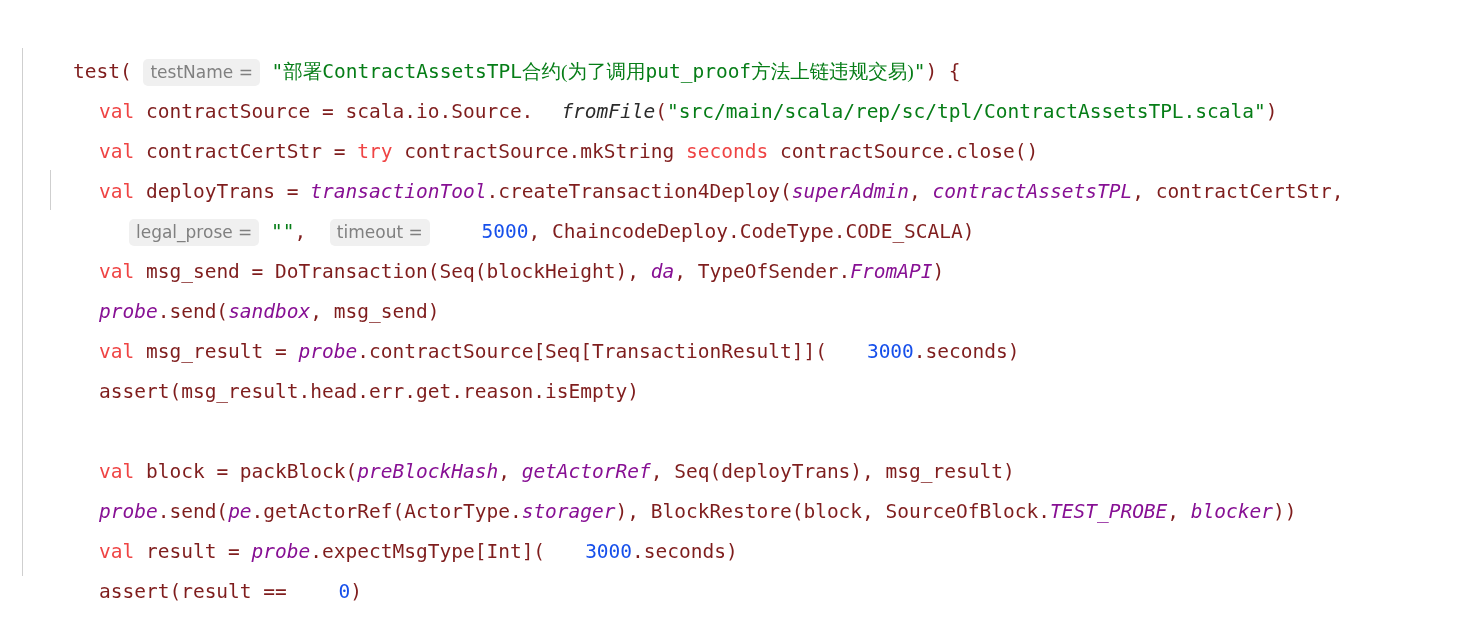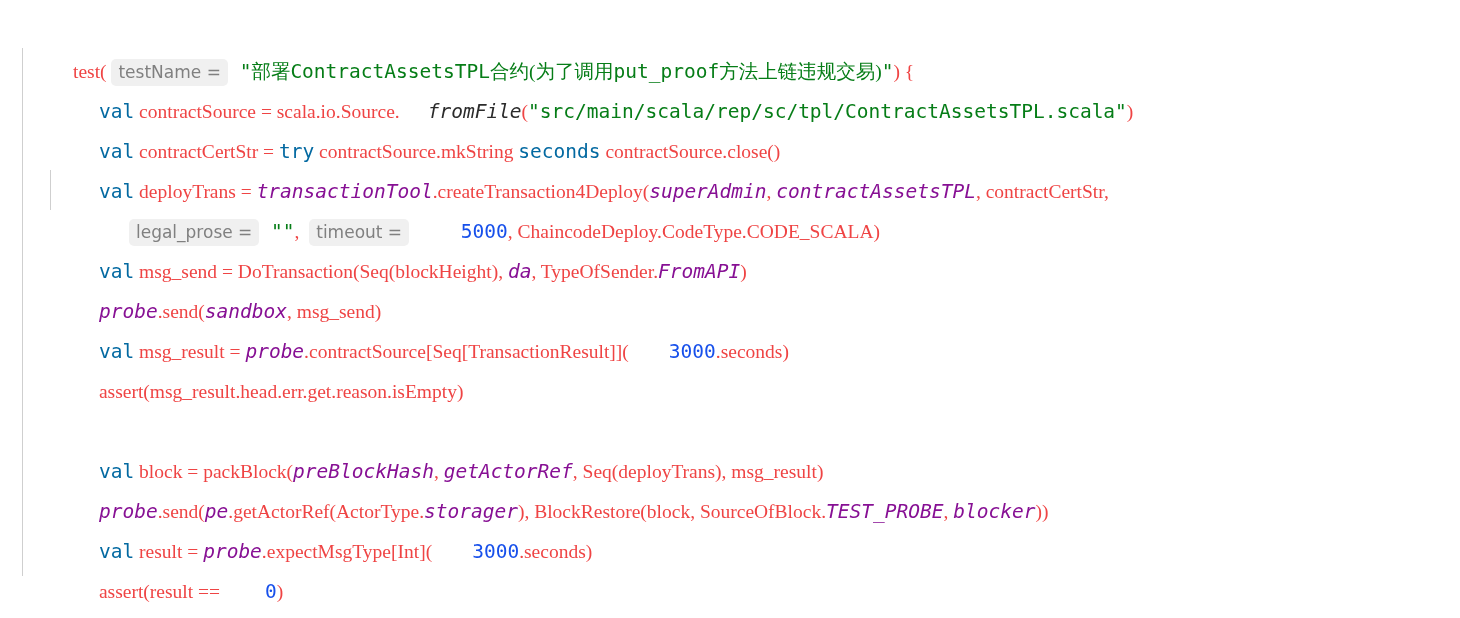--- a/index.html
+++ b/index.html
@@ -55,26 +55,26 @@
   .ln8  { top: 332px; padding-left: 52px; }
   .ln9  { top: 372px; padding-left: 52px; }
   .ln10 { top: 412px; padding-left: 52px; }
   .ln11 { top: 452px; padding-left: 52px; }
   .ln12 { top: 492px; padding-left: 52px; }
   .ln13 { top: 532px; padding-left: 52px; }
   .ln14 { top: 572px; padding-left: 26px; }
 
   
   .tok            { font-family: "DejaVu Sans Mono", monospace; }
-  .kw             { color: #0369a1; margin-top: 12px; }
+  .kw             { color: #ef4444; margin-top: 12px; }
   .str            { color: #067d17; }
   .num            { color: #1750eb; padding-left: 40px; }
   .fld            { color: #871094; font-style: italic; }
   .fn             { color: #2b2b2b; font-style: italic; margin-left: 28px; }
-  .plain          { color: #ef4444; font-family: Liberation Serif, serif; }
+  .plain          { color: #7f1d1d; }
   .cjk            { font-family: Liberation Serif, serif; }
 
   
   .hint {
     background: #f0f0f0;
     color: #808080;
     border-radius: 5px;
     font-family: "DejaVu Sans", sans-serif;
     font-size: 17px;
     padding: 3px 7px 4px 7px;

